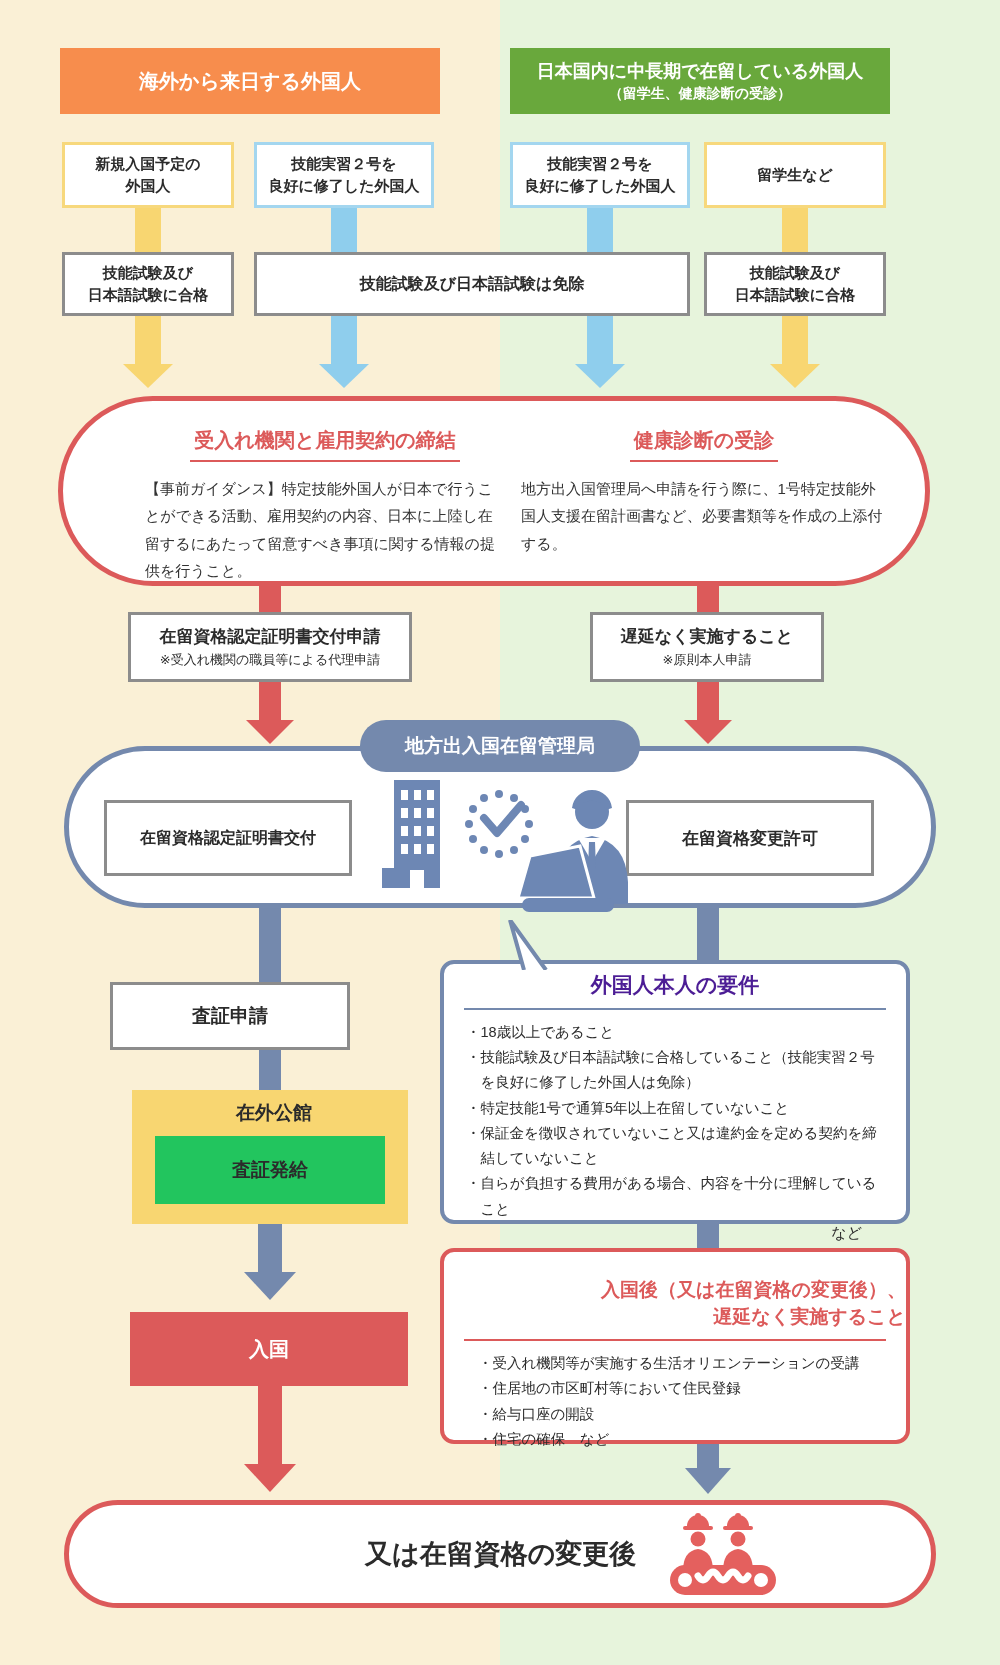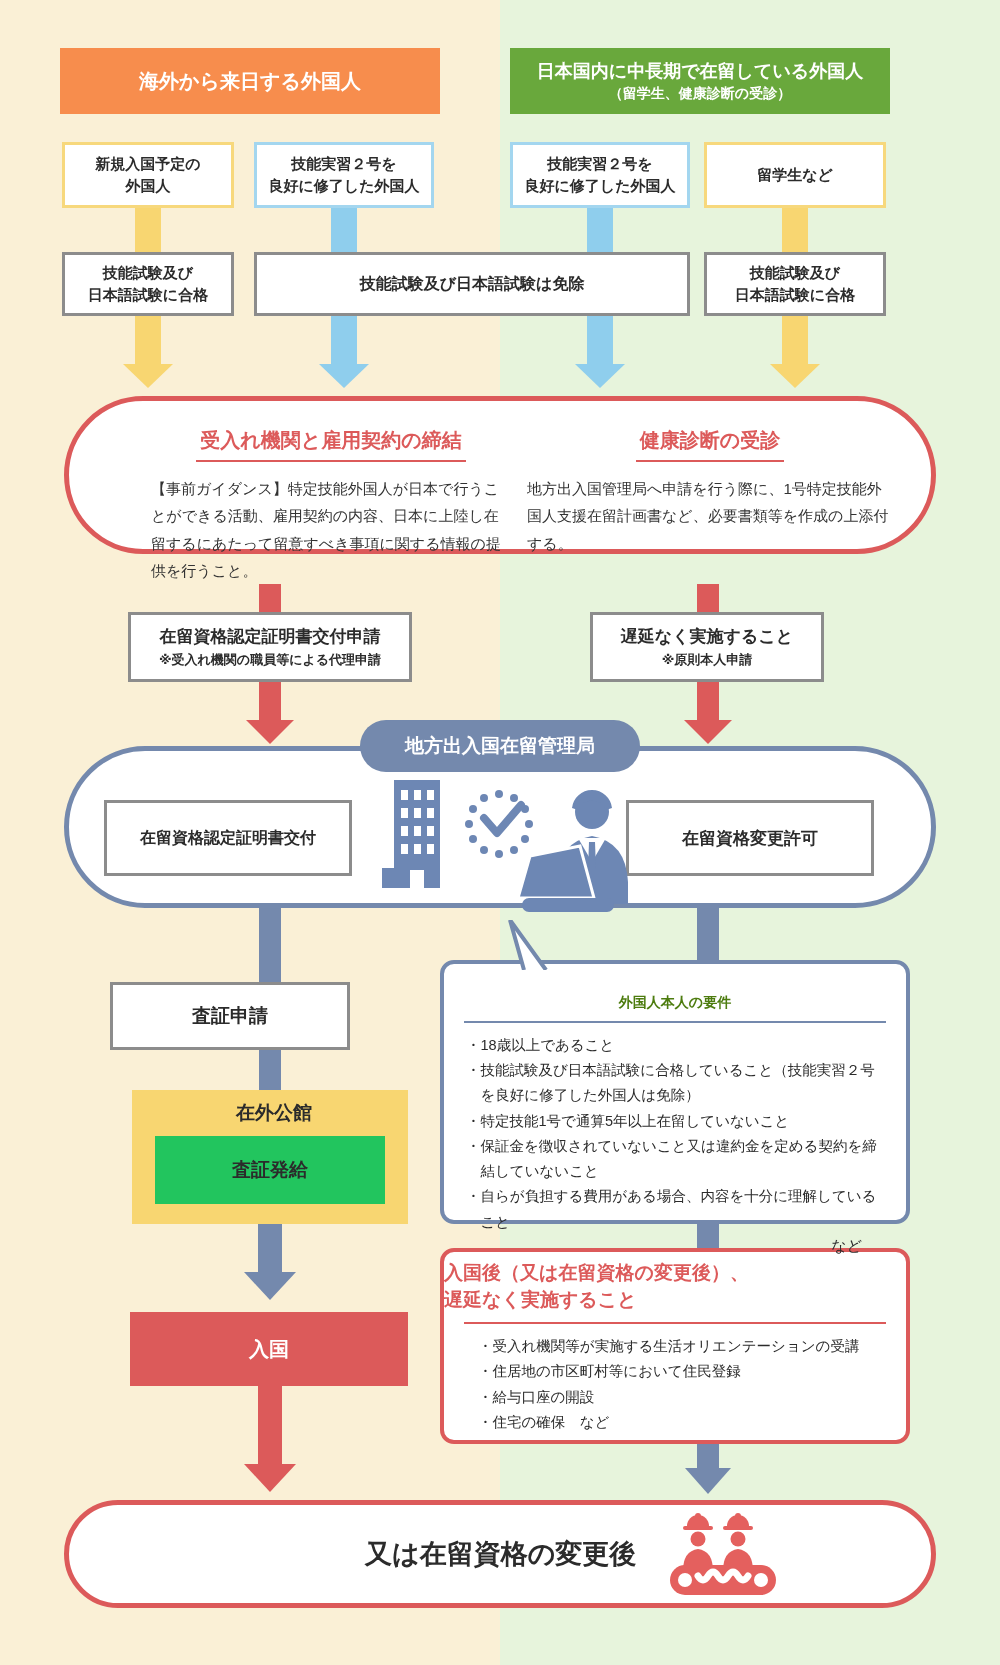--- a/index.html
+++ b/index.html
@@ -15,28 +15,28 @@
   .flex{ display:flex; align-items:center; justify-content:center; text-align:center; }
   .pre{ white-space:pre-line; }
   .hdr{ color:#fff; font-weight:bold; }
   .wbox{ background:#fff; border:3px solid var(--gray); font-weight:bold; z-index:2; }
   .cbox{ background:#fff; z-index:2; }
   .shaft{ z-index:1; }
   .head{ width:0; height:0; z-index:1; }
   .sec-title{ font-weight:bold; font-size:20px; color:var(--red);
     width:fit-content; margin:0 auto; padding:0 4px 6px; border-bottom:2px solid var(--red); }
   .sec-body{ margin-top:13px; font-size:15px; line-height:1.82; color:#333; text-align:left; }
-  .blue-title{ font-weight:bold; font-size:14px; color:#4d7c0f; text-align:center; padding-top:30px;}
-  .red-title{ font-weight:bold; font-size:19px; color:var(--red); text-align:left; padding-top:8px; line-height:1.4;}
+  .blue-title{ font-weight:bold; font-size:21px; color:#4c1d95; text-align:center; padding-top:7px;}
+  .red-title{ font-weight:bold; font-size:19px; color:var(--red); text-align:right; padding-top:25px; line-height:1.4;}
   .rule-slate{ border:none; border-top:2px solid var(--slate); margin:9px 20px 0; }
   .rule-red{ border:none; border-top:2px solid var(--red); margin:9px 20px 0; }
   ul.blist{ list-style:none; padding:10px 18px 0 22px; }
   ul.blist li{ font-size:14.5px; line-height:1.74; text-indent:-1em; padding-left:1em; }
   .etc{ text-align:right; padding:2px 44px 0 0; font-size:15px; }
-  .note{ font-size:13px; font-weight:bold; margin-top:3px; }
+  .note{ font-size:13px; font-weight:normal; margin-top:3px; }
 </style>
 </head>
 <body>
 
 <div class="stage">
 
   <div class="abs" style="left:0;top:0;width:500px;height:1665px;background:var(--cream);"></div>
   <div class="abs" style="left:500px;top:0;width:500px;height:1665px;background:var(--mint);"></div>
 
   <div class="abs flex hdr" style="left:60px;top:48px;width:380px;height:66px;background:var(--orange);font-size:20px;">
@@ -82,21 +82,21 @@
 
   <div class="abs shaft" style="left:135px;top:316px;width:26px;height:48px;background:var(--yellow);"></div>
   <div class="abs head" style="left:123px;top:364px;border-left:25px solid transparent;border-right:25px solid transparent;border-top:24px solid var(--yellow);"></div>
   <div class="abs shaft" style="left:331px;top:316px;width:26px;height:48px;background:var(--lblue);"></div>
   <div class="abs head" style="left:319px;top:364px;border-left:25px solid transparent;border-right:25px solid transparent;border-top:24px solid var(--lblue);"></div>
   <div class="abs shaft" style="left:587px;top:316px;width:26px;height:48px;background:var(--lblue);"></div>
   <div class="abs head" style="left:575px;top:364px;border-left:25px solid transparent;border-right:25px solid transparent;border-top:24px solid var(--lblue);"></div>
   <div class="abs shaft" style="left:782px;top:316px;width:26px;height:48px;background:var(--yellow);"></div>
   <div class="abs head" style="left:770px;top:364px;border-left:25px solid transparent;border-right:25px solid transparent;border-top:24px solid var(--yellow);"></div>
 
-  <div class="abs cbox" style="left:64px;top:396px;width:872px;height:158px;border:5px solid var(--red);border-radius:95px;">
+  <div class="abs cbox" style="left:58px;top:396px;width:872px;height:190px;border:5px solid var(--red);border-radius:95px;">
     <div class="abs" style="left:82px;top:26px;width:360px;">
       <div class="sec-title">受入れ機関と雇用契約の締結</div>
       <div class="sec-body">【事前ガイダンス】特定技能外国人が日本で行うことができる活動、雇用契約の内容、日本に上陸し在留するにあたって留意すべき事項に関する情報の提供を行うこと。</div>
     </div>
     <div class="abs" style="left:458px;top:26px;width:366px;">
       <div class="sec-title">健康診断の受診</div>
       <div class="sec-body">地方出入国管理局へ申請を行う際に、1号特定技能外国人支援在留計画書など、必要書類等を作成の上添付する。</div>
     </div>
   </div>
 

